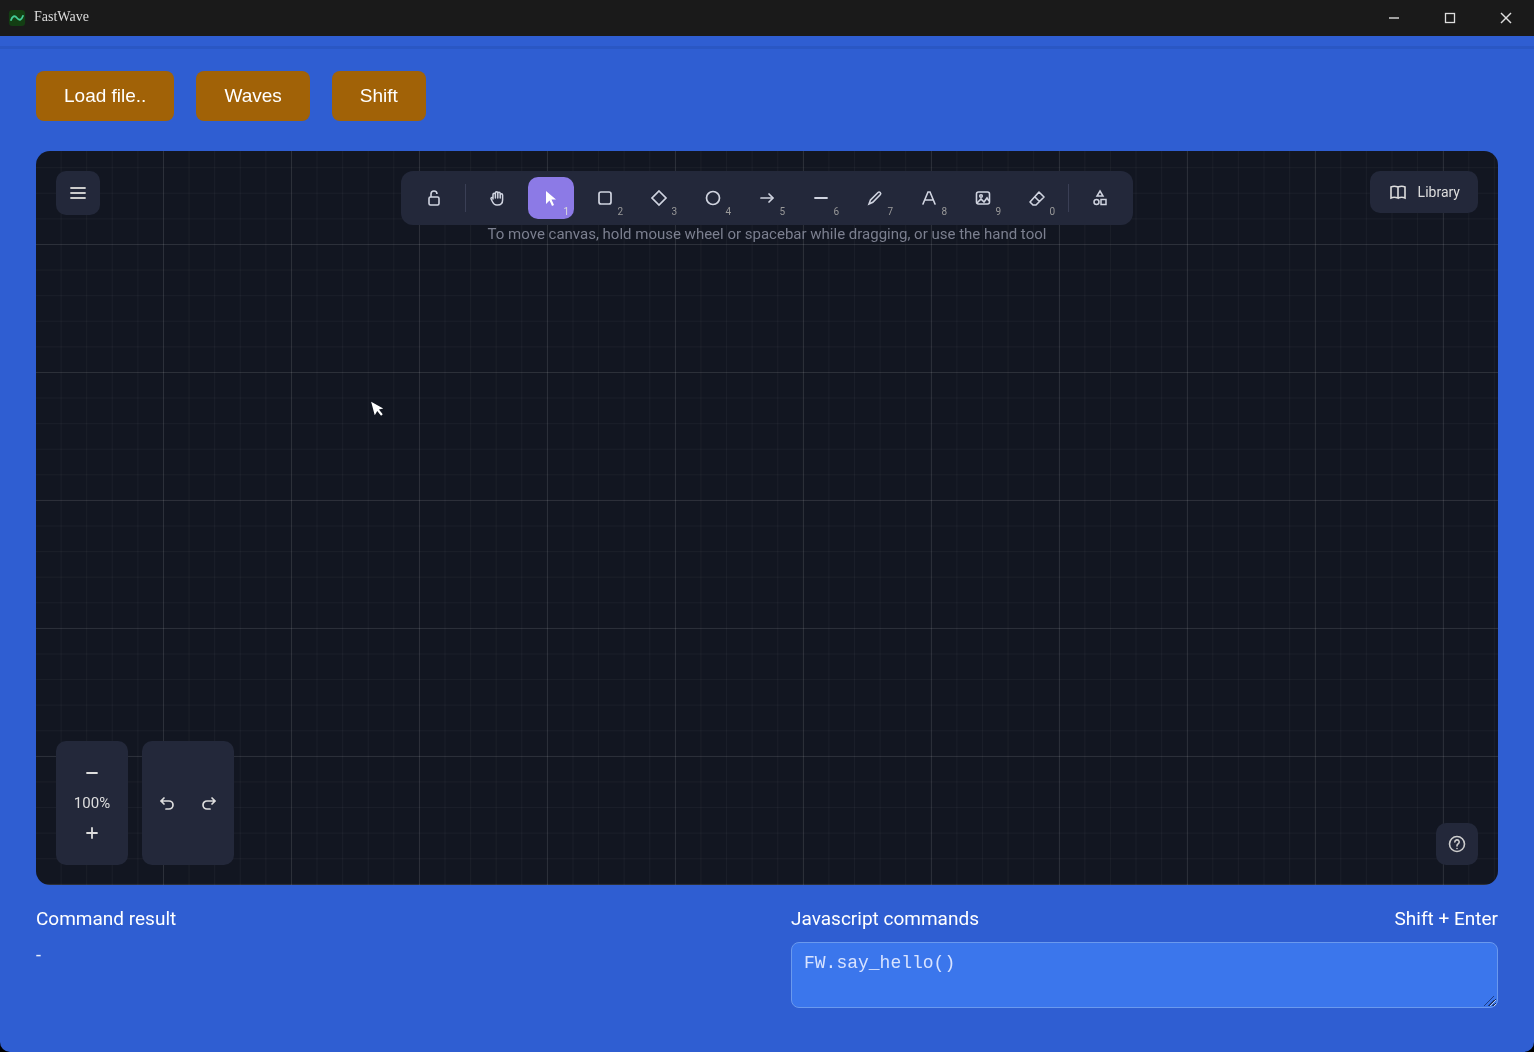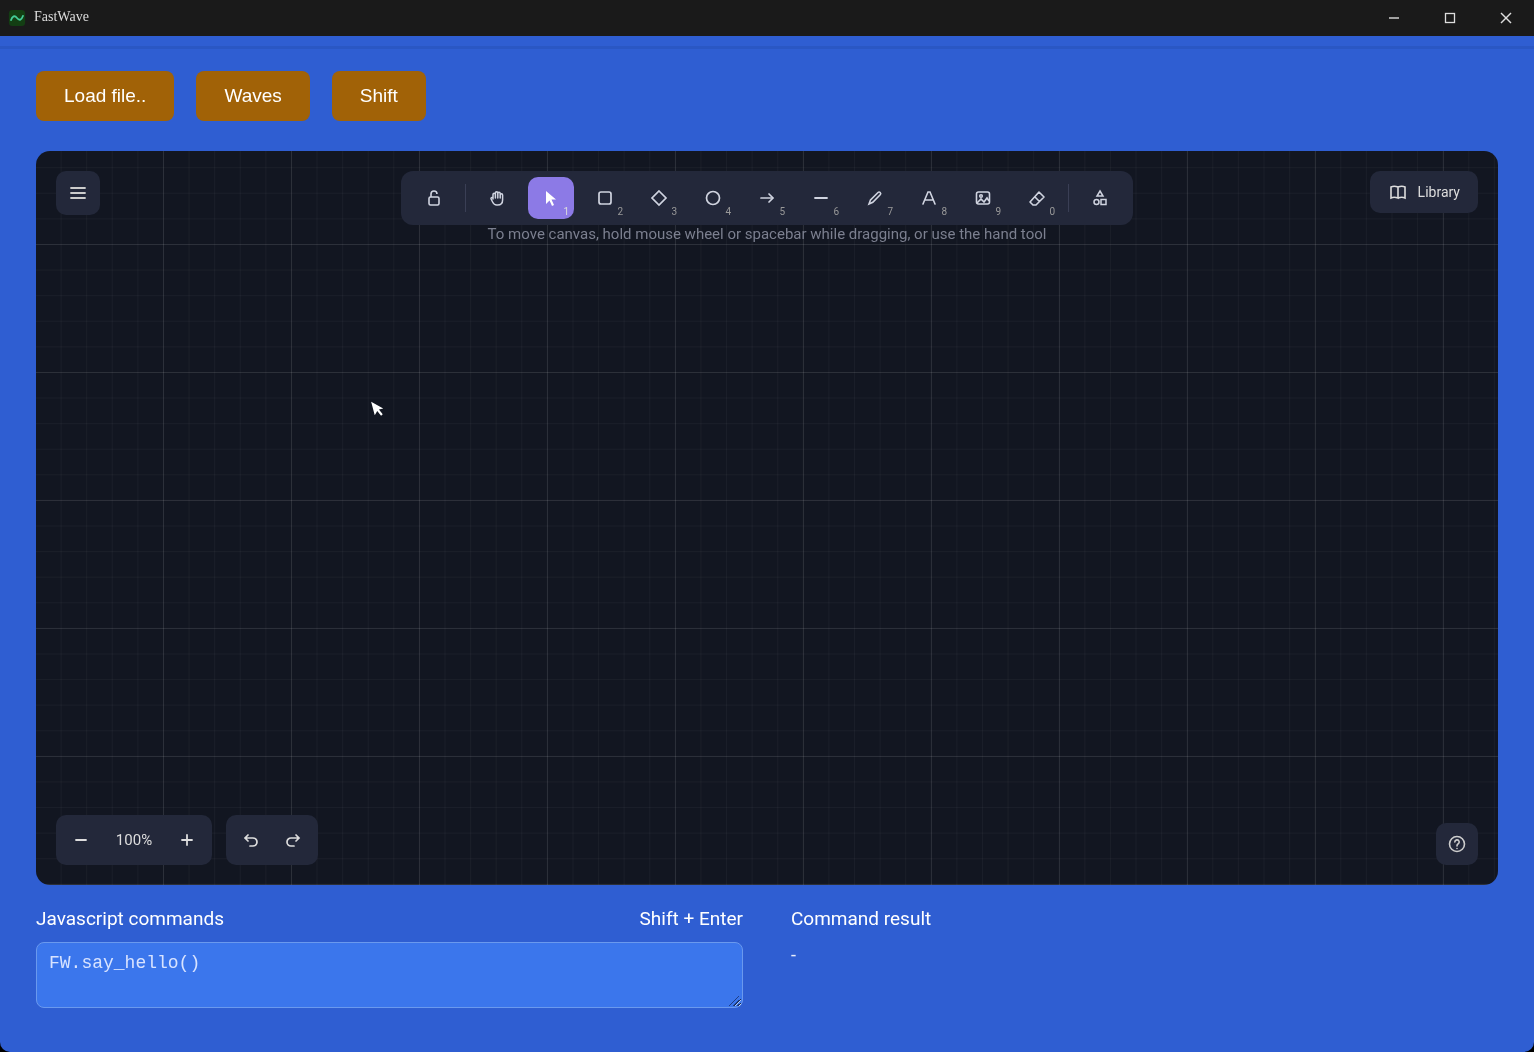--- a/index.html
+++ b/index.html
@@ -149,21 +149,21 @@
   .zoom-group {
     position:absolute; bottom:20px; left:20px;
     display:flex; gap:14px;
   }
   .panel-box {
     background:#23283a;
     border-radius:10px;
     display:flex; align-items:center;
     color:#ddd;
   }
-  .zoom-box { padding: 4px 4px; }
+  .zoom-box { padding: 11px 4px; flex-direction: column; }
   .zoom-btn {
     width:42px; height:42px;
     display:flex; align-items:center; justify-content:center;
     font-size:20px; color:#ddd;
   }
   .zoom-level {
     width:64px; text-align:center;
     font-size:15px;
   }
   .undo-box { padding:0 4px; }
@@ -419,32 +419,32 @@
             <path d="M7.8 8 a2.2 2.2 0 1 1 3.2 2 c-.8.5 -1 1 -1 2" stroke-linecap="round"></path>
             <circle cx="10" cy="14.5" r="0.8" fill="#ccc" stroke="none"></circle>
           </svg>
       </div>
 
     </div>
 
     <div class="command-row">
       <div class="cmd-col">
         <div class="cmd-header">
+          <span>Command result</span>
+        </div>
+        <div class="result-text">-</div>
+      </div>
+      <div class="cmd-col">
+        <div class="cmd-header">
           <span>Javascript commands</span>
           <span>Shift + Enter</span>
         </div>
         <div style="position:relative;">
           <div class="cmd-input" contenteditable="true" style="">FW.say_hello()</div>
           <svg class="resize-handle" viewBox="0 0 12 12">
               <path d="M2 12 L12 2 M6 12 L12 6 M10 12 L12 10" stroke="#1f3e85" stroke-width="1"></path>
             </svg>
         </div>
       </div>
-      <div class="cmd-col">
-        <div class="cmd-header">
-          <span>Command result</span>
-        </div>
-        <div class="result-text">-</div>
-      </div>
     </div>
 
   </div>
 </div>
 
 </body></html>

